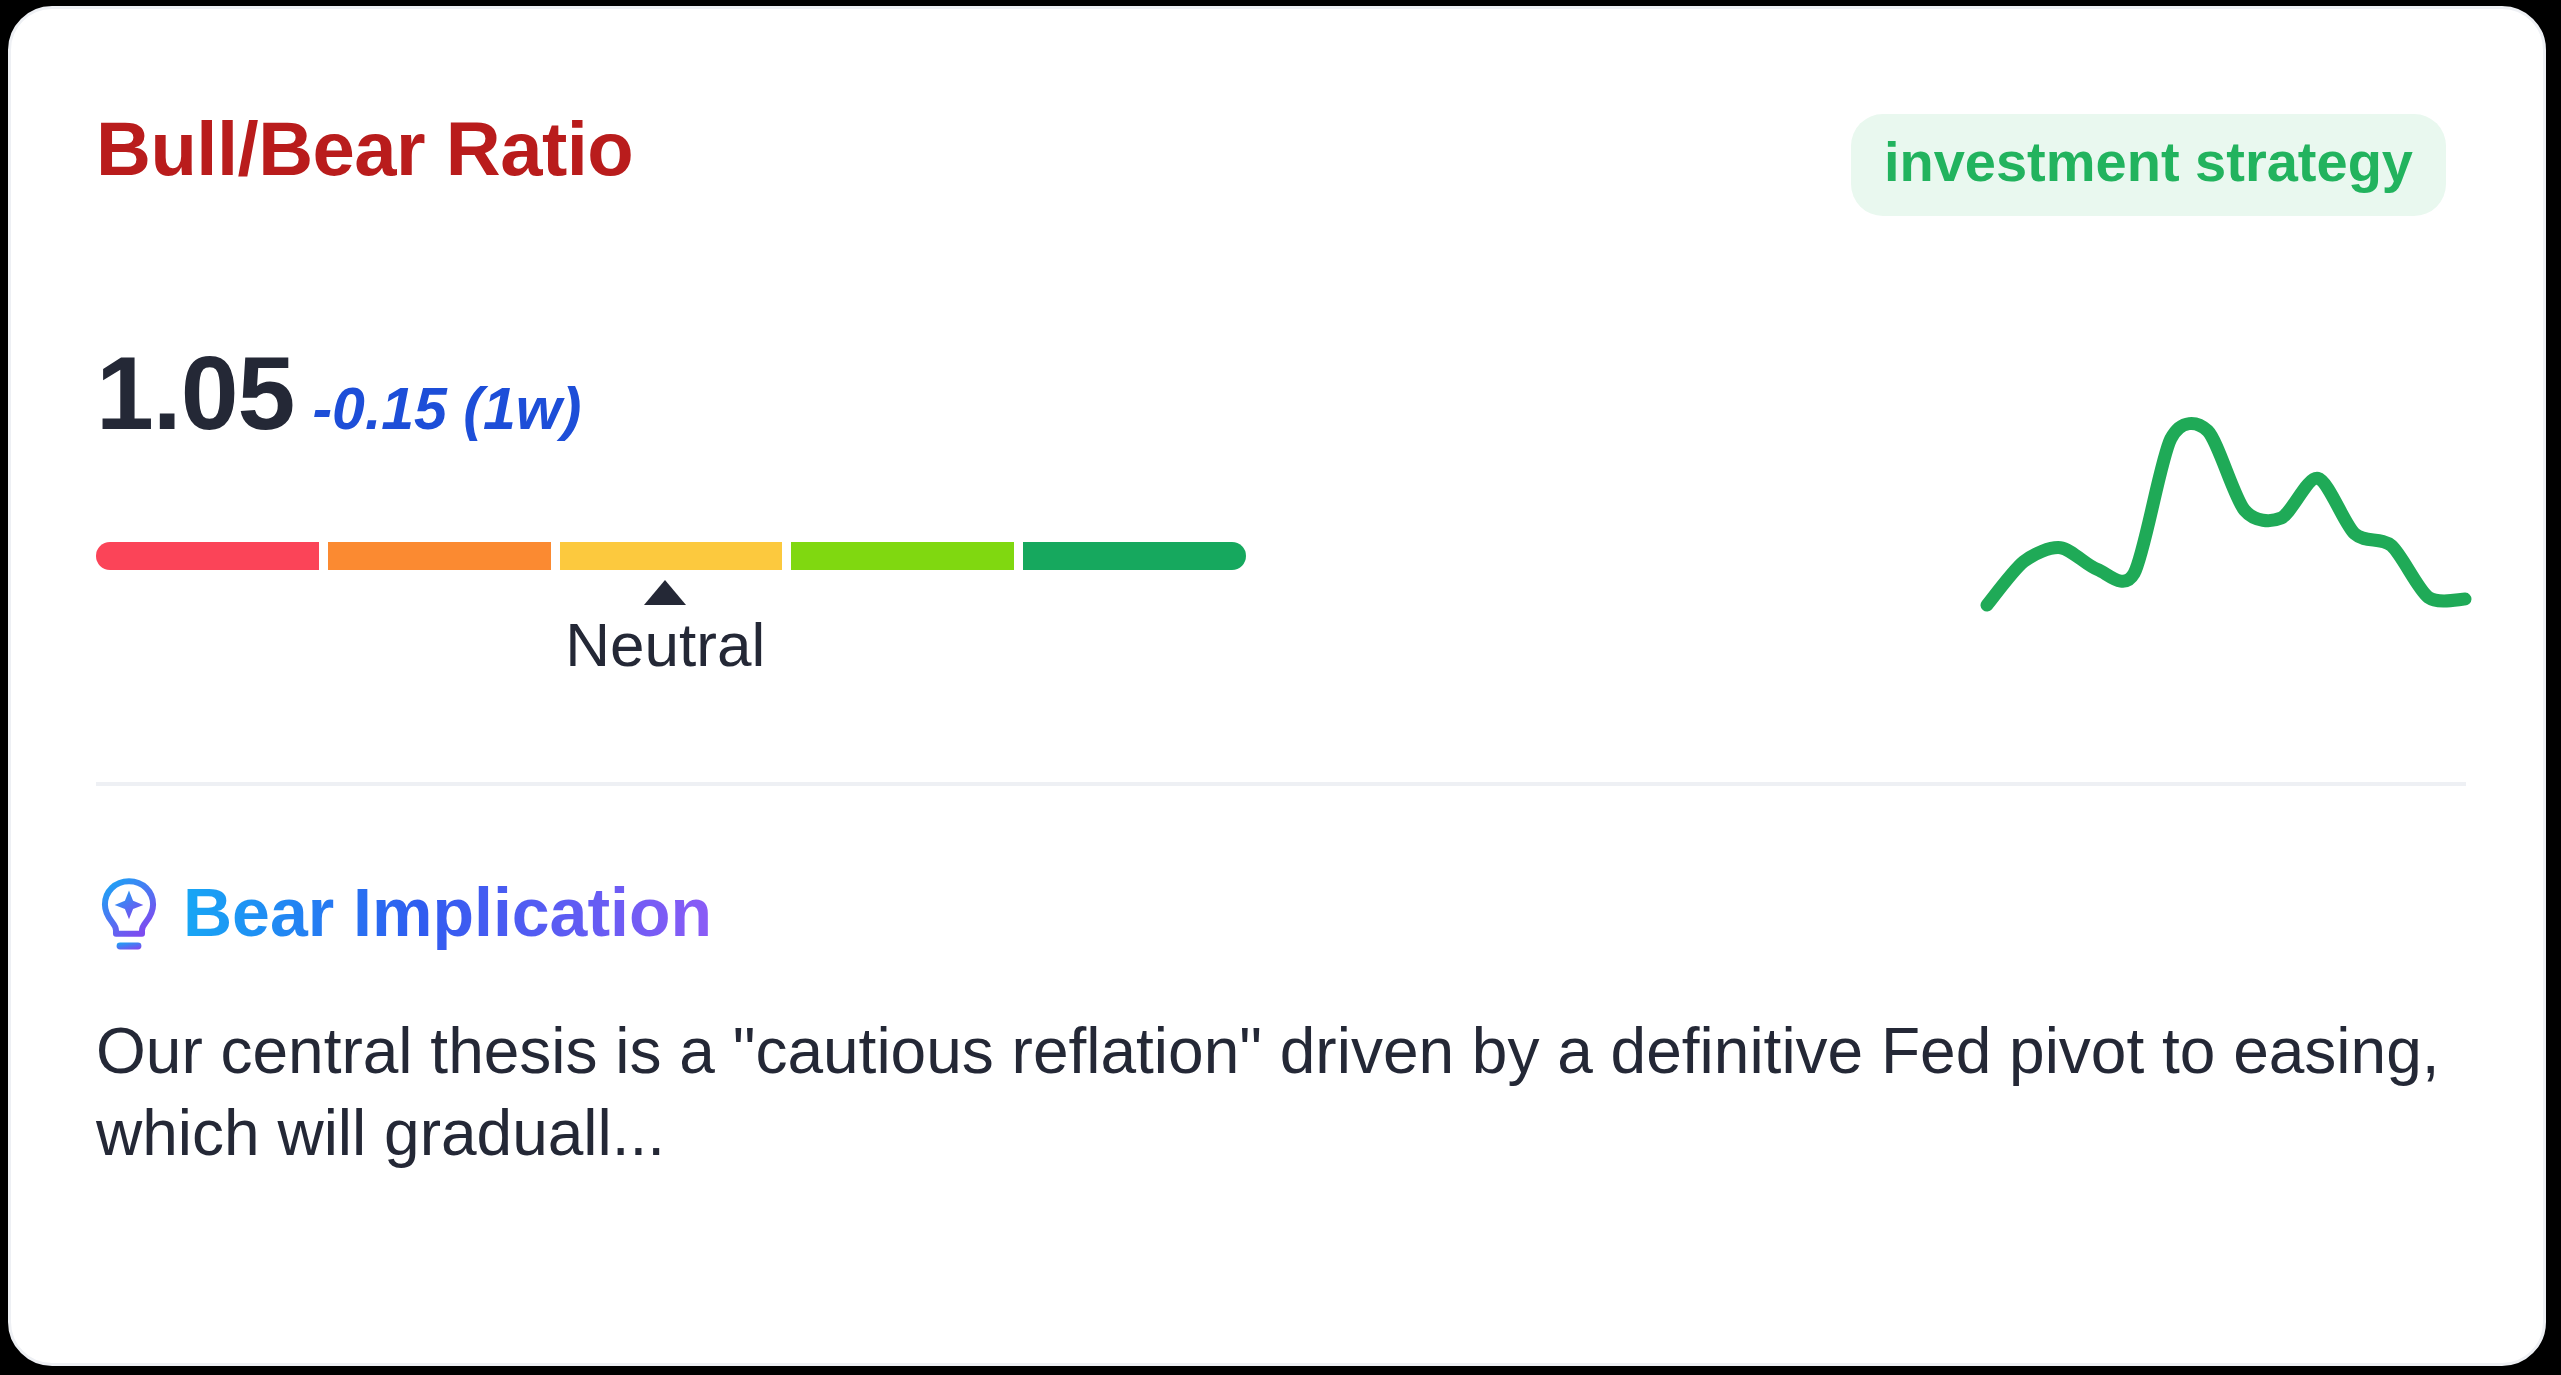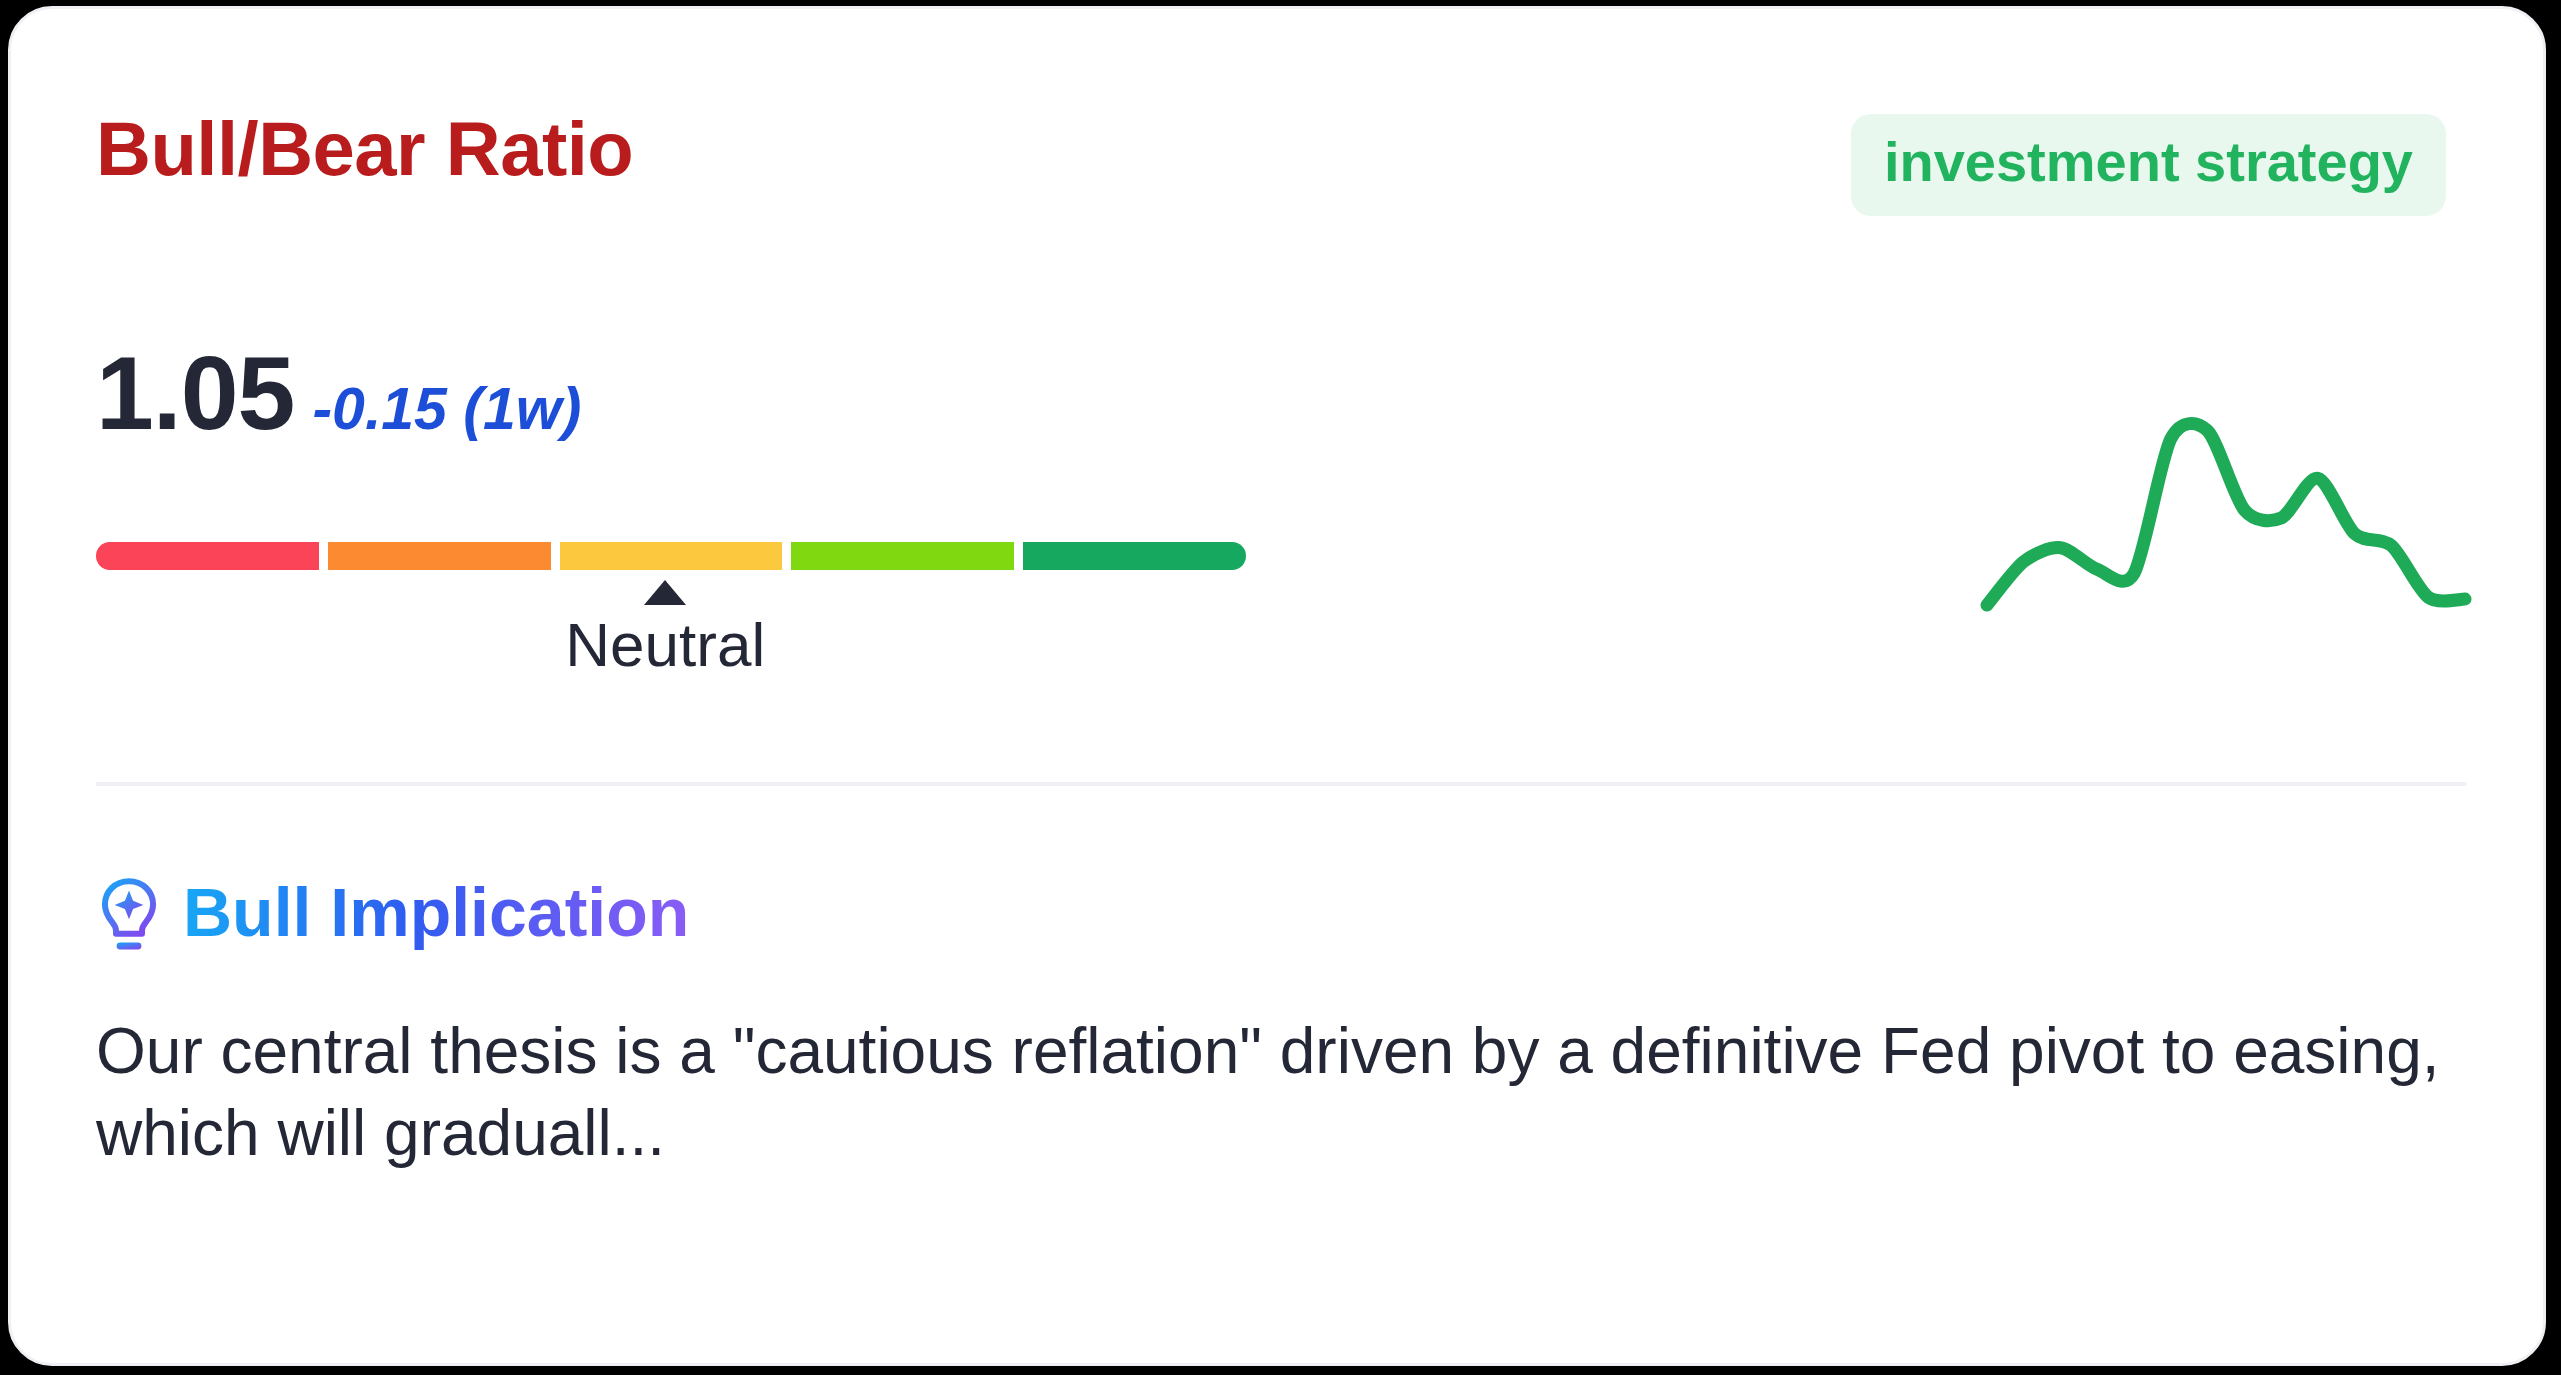--- a/index.html
+++ b/index.html
@@ -47,21 +47,21 @@
     white-space: nowrap;
   }
   .badge {
     position: absolute;
     right: 41px;
     top: 13px;
     background: #e9f8ef;
     color: #22b35e;
     font-size: 56px;
     font-weight: bold;
-    border-radius: 20px;
+    border-radius: 32px;
     padding: 20px 33px 26px 33px;
     line-height: 1;
     white-space: nowrap;
   }
 
   
   .value-row {
     position: absolute;
     left: 85px;
     top: 332px;
@@ -213,18 +213,18 @@
         <defs>
           <linearGradient id="bulbGrad" x1="0" y1="0" x2="0.7" y2="1">
             <stop offset="0%" stop-color="#17a7f5"></stop>
             <stop offset="100%" stop-color="#7c4cf0"></stop>
           </linearGradient>
         </defs>
         <path d="M17 2.6c-7.1 0-12.4 5.3-12.4 12 0 4.2 2 7 3.8 9.2 1.2 1.5 1.9 2.6 1.9 4.2v1.7h13.4v-1.7c0-1.6.7-2.7 1.9-4.2 1.8-2.2 3.8-5 3.8-9.2 0-6.7-5.3-12-12.4-12z" fill="none" stroke="url(#bulbGrad)" stroke-width="3.1" stroke-linejoin="round"></path>
         <path d="M17 7.4l2.1 5.3 5.3 2.1-5.3 2.1-2.1 5.3-2.1-5.3-5.3-2.1 5.3-2.1z" fill="url(#bulbGrad)"></path>
         <rect x="10.6" y="34.2" width="12.8" height="3.6" rx="1.8" fill="url(#bulbGrad)"></rect>
       </svg>
-      <div class="insight-title">Bull Implication</div>
+      <div class="insight-title">Bear Implication</div>
     </div>
     <div class="insight-body">Our central thesis is a "cautious reflation" driven by a definitive Fed pivot to easing, which will graduall...</div>
   </div>
 
 </div>
 
 </body></html>

